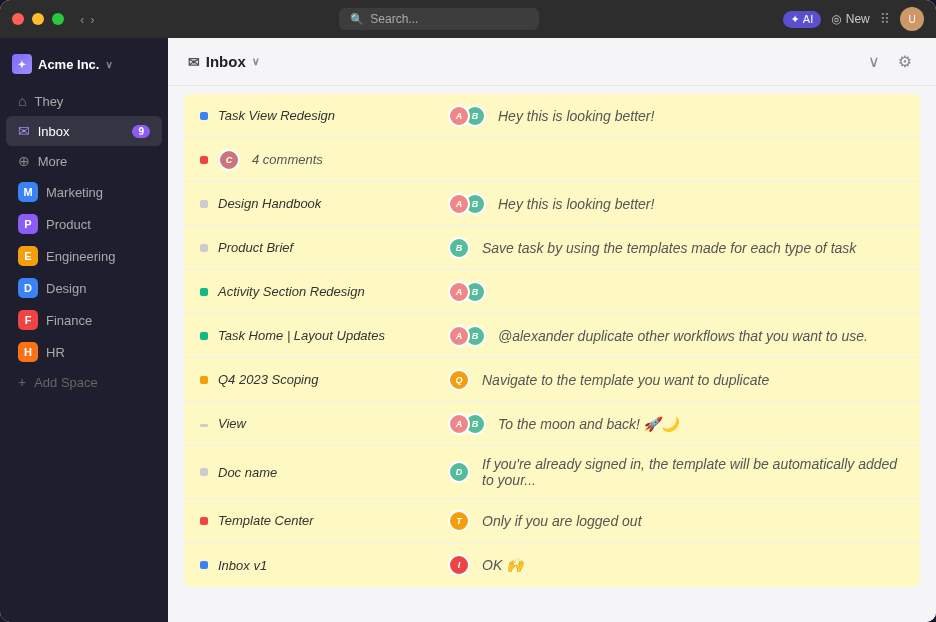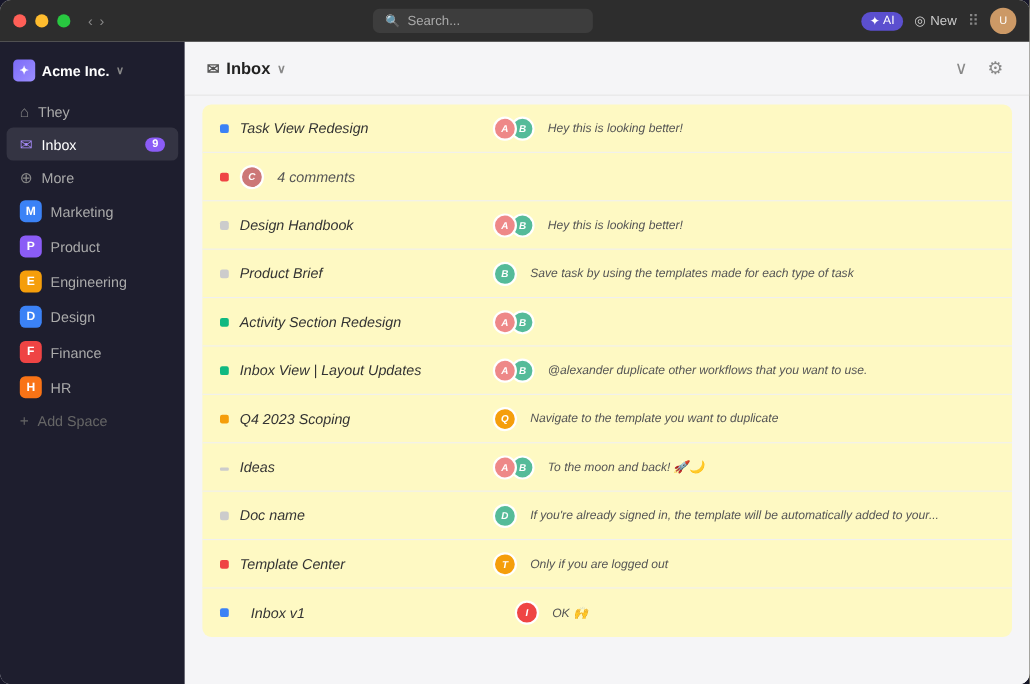--- a/index.html
+++ b/index.html
@@ -251,21 +251,21 @@
       font-style: italic;
     }
     .inbox-row {
       display: flex;
       align-items: center;
       padding: 10px 16px;
       border-bottom: 1px solid #f0f0f0;
       cursor: pointer;
       min-height: 44px;
     }
-    .inbox-row:last-child { border-bottom: none; gap: 10px; }
+    .inbox-row:last-child { border-bottom: none; }
     .row-indicator {
       width: 8px; height: 8px;
       border-radius: 2px;
       flex-shrink: 0;
       margin-right: 10px;
     }
     .row-title {
       width: 230px;
       font-size: 13px;
       color: #333;
@@ -290,24 +290,23 @@
       margin-right: -6px;
       font-size: 9px;
       display: flex;
       align-items: center;
       justify-content: center;
       color: white;
       font-weight: 600;
       overflow: hidden;
     }
     .row-text {
-      font-size: 11px;
+      font-size: 14px;
       color: #555;
       margin-left: 10px;
-      text-align: center;
     }
     .comment-count {
       font-size: 13px;
       color: #555;
       margin-left: 10px;
       font-weight: 500;
     }
   </style>
 </head>
 <body>
@@ -464,21 +463,21 @@
             <div class="row-content">
               <div class="avatars">
                 <div class="avatar-sm" style="background:#e88;z-index:2;">A</div>
                 <div class="avatar-sm" style="background:#5b9;z-index:1;">B</div>
               </div>
             </div>
           </div>
 
           <div class="inbox-row">
             <div class="row-indicator" style="background:#10b981;"></div>
-            <div class="row-title">Inbox View | Layout Updates</div>
+            <div class="row-title">Task Home | Layout Updates</div>
             <div class="row-content">
               <div class="avatars">
                 <div class="avatar-sm" style="background:#e88;z-index:2;">A</div>
                 <div class="avatar-sm" style="background:#5b9;z-index:1;">B</div>
               </div>
               <span class="row-text">@alexander duplicate other workflows that you want to use.</span>
             </div>
           </div>
 
           <div class="inbox-row">
@@ -487,21 +486,21 @@
             <div class="row-content">
               <div class="avatars">
                 <div class="avatar-sm" style="background:#f59e0b;">Q</div>
               </div>
               <span class="row-text">Navigate to the template you want to duplicate</span>
             </div>
           </div>
 
           <div class="inbox-row">
             <div class="row-indicator" style="background:#ccc;border-radius:1px;height:3px;margin-top:3px;"></div>
-            <div class="row-title">Ideas</div>
+            <div class="row-title">View</div>
             <div class="row-content">
               <div class="avatars">
                 <div class="avatar-sm" style="background:#e88;z-index:2;">A</div>
                 <div class="avatar-sm" style="background:#5b9;z-index:1;">B</div>
               </div>
               <span class="row-text">To the moon and back! 🚀🌙</span>
             </div>
           </div>
 
           <div class="inbox-row">

